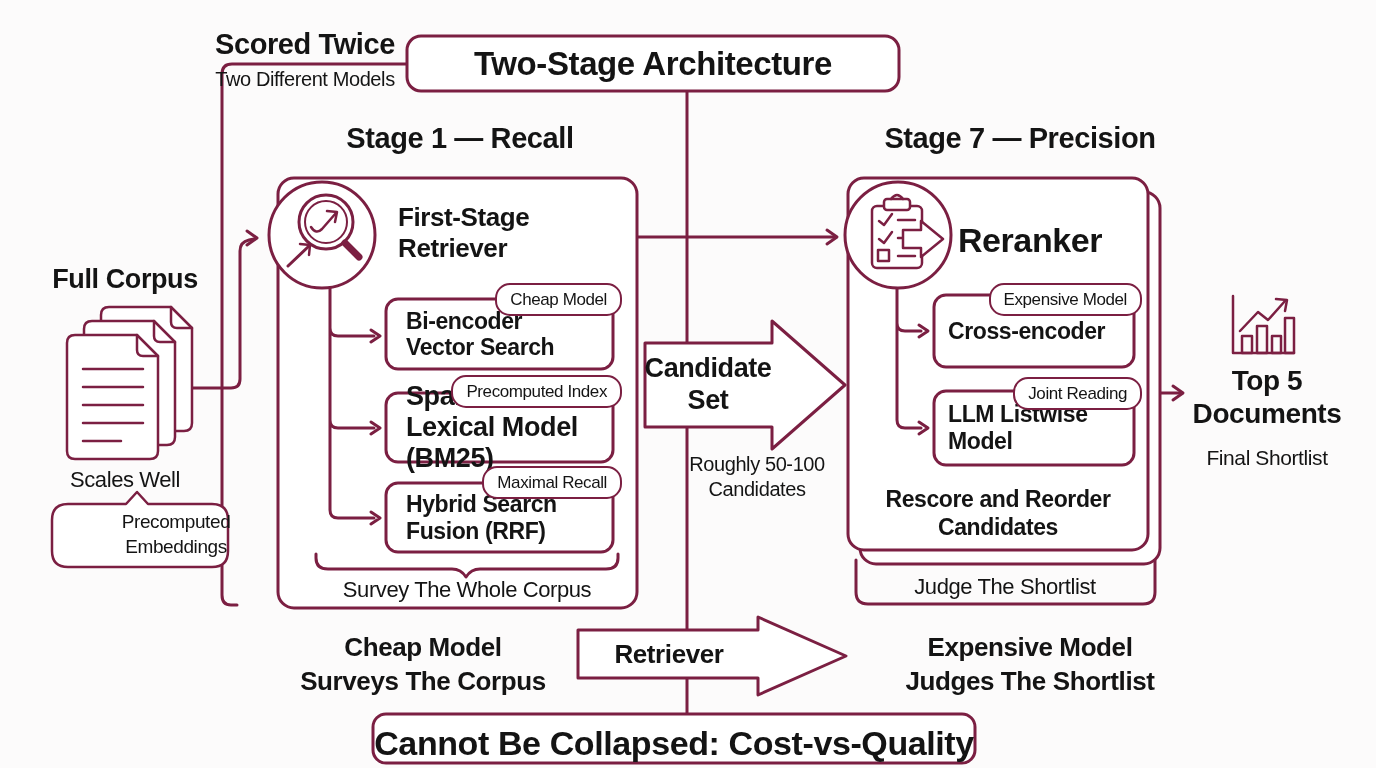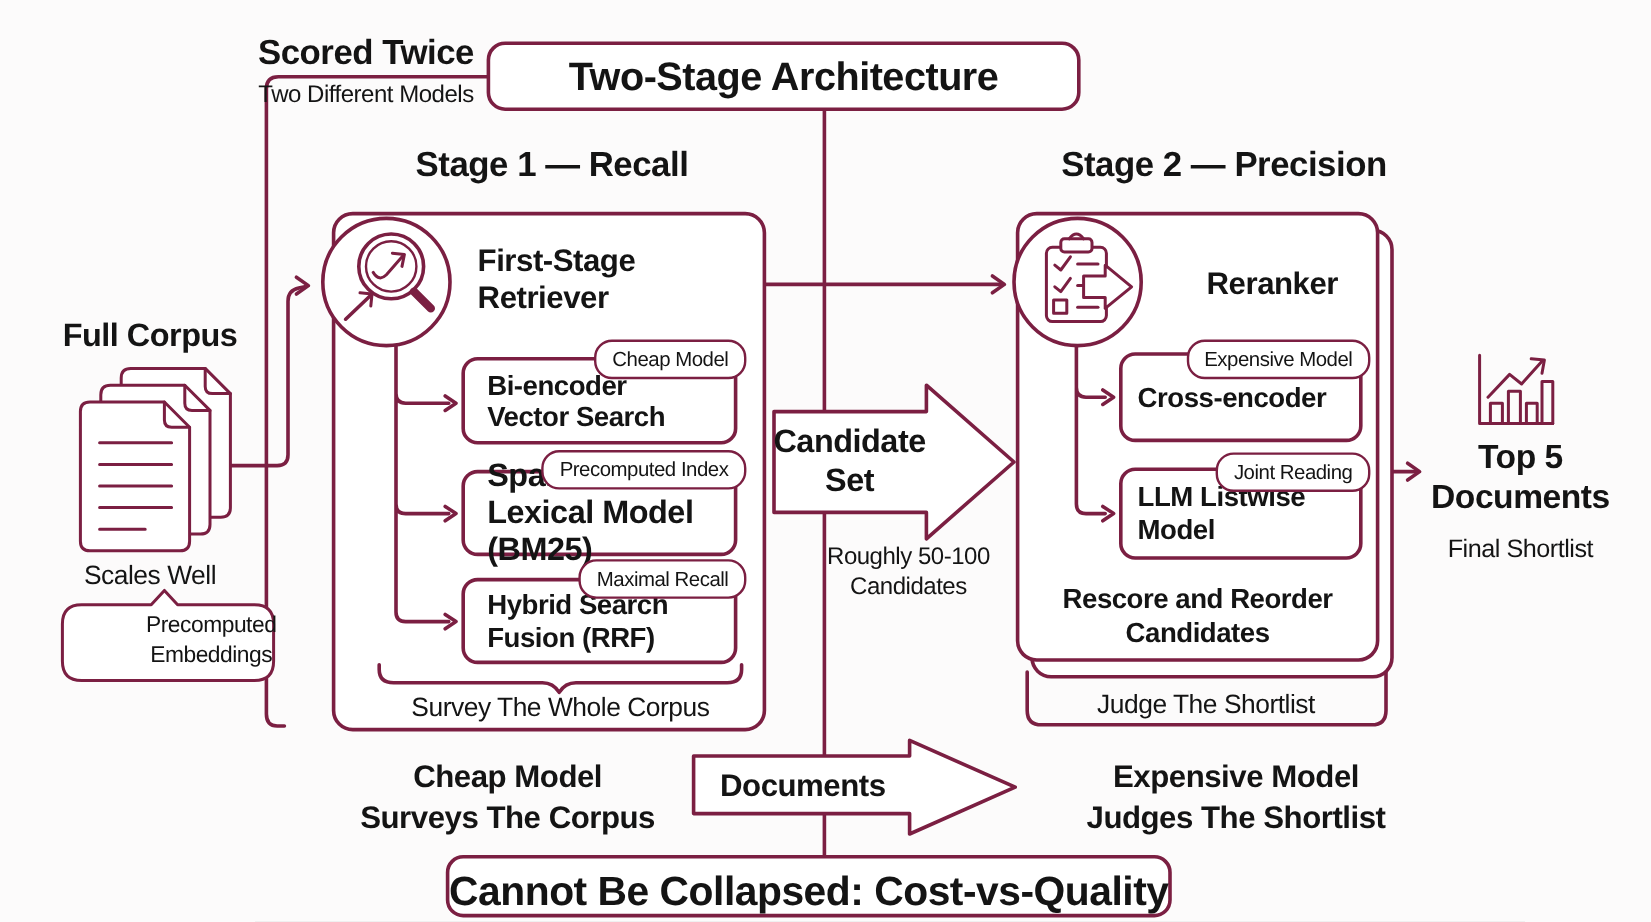--- a/index.html
+++ b/index.html
@@ -131,21 +131,21 @@
       <path class="ln2" d="M1240 331 L1258 312 L1268 320 L1285 301"></path>
       <path class="ln2" d="M1276 299 L1287 300 L1285 311"></path>
     </g>
   </svg>
 
   <div class="txt b" style="left:210px;top:28px;width:190px;font-size:29px;">Scored Twice</div>
   <div class="txt b" style="left:407px;top:45px;width:492px;font-size:33px;">Two-Stage Architecture</div>
   <div class="txt" style="left:200px;top:68px;width:210px;font-size:20px;">Two Different Models</div>
 
   <div class="txt b" style="left:285px;top:122px;width:350px;font-size:29px;">Stage 1 — Recall</div>
-  <div class="txt b" style="left:845px;top:122px;width:350px;font-size:29px;">Stage 2 — Precision</div>
+  <div class="txt b" style="left:845px;top:122px;width:350px;font-size:29px;">Stage 7 — Precision</div>
 
   <div class="txt b" style="left:30px;top:264px;width:190px;font-size:27px;">Full Corpus</div>
   <div class="txt" style="left:40px;top:467px;width:170px;font-size:22px;">Scales Well</div>
   <div class="txt flexc" style="left:54px;top:509px;width:172px;height:52px;font-size:19px;line-height:1.3;justify-content:center;padding-left:36px;">Precomputed Embeddings</div>
 
   <div class="txt b leftal" style="left:398px;top:202px;width:180px;font-size:26px;line-height:1.2;">First-Stage Retriever</div>
 
   <div class="txt b leftal flexc" style="left:406px;top:299px;width:180px;height:70px;font-size:23px;line-height:1.15;">Bi-encoder Vector Search</div>
   <div class="badge" style="right:754px;top:283px;">Cheap Model</div>
 
@@ -153,38 +153,38 @@
   <div class="badge" style="right:754px;top:375px;">Precomputed Index</div>
 
   <div class="txt b leftal flexc" style="left:406px;top:483px;width:180px;height:69px;font-size:23px;line-height:1.15;">Hybrid Search Fusion (RRF)</div>
   <div class="badge" style="right:754px;top:466px;">Maximal Recall</div>
 
   <div class="txt" style="left:327px;top:577px;width:280px;font-size:22px;">Survey The Whole Corpus</div>
 
   <div class="txt b" style="left:640px;top:352px;width:136px;font-size:27px;line-height:1.2;">Candidate Set</div>
   <div class="txt" style="left:677px;top:452px;width:160px;font-size:20px;line-height:1.25;">Roughly 50-100 Candidates</div>
 
-  <div class="txt b" style="left:945px;top:221px;width:170px;font-size:26px;text-align:right;">Reranker</div>
+  <div class="txt b" style="left:945px;top:221px;width:170px;font-size:34px;">Reranker</div>
 
   <div class="txt b leftal flexc" style="left:948px;top:295px;width:180px;height:72px;font-size:23px;line-height:1.15;">Cross-encoder</div>
   <div class="badge" style="right:234px;top:283px;">Expensive Model</div>
 
   <div class="txt b leftal flexc" style="left:948px;top:391px;width:165px;height:74px;font-size:23px;line-height:1.18;">LLM Listwise Model</div>
   <div class="badge" style="right:234px;top:377px;">Joint Reading</div>
 
   <div class="txt b" style="left:868px;top:486px;width:260px;font-size:23px;line-height:1.2;">Rescore and Reorder Candidates</div>
   <div class="txt" style="left:880px;top:574px;width:250px;font-size:22px;">Judge The Shortlist</div>
 
   <div class="txt b" style="left:1183px;top:364px;width:168px;font-size:28px;line-height:1.18;">Top 5 Documents</div>
   <div class="txt" style="left:1183px;top:446px;width:168px;font-size:21px;">Final Shortlist</div>
 
   <div class="txt b" style="left:273px;top:631px;width:300px;font-size:26px;line-height:1.3;">
     <span class="line2">Cheap Model</span>
     <span class="line2">Surveys The Corpus</span>
   </div>
-  <div class="txt b" style="left:583px;top:639px;width:172px;font-size:26px;">Documents</div>
+  <div class="txt b" style="left:583px;top:639px;width:172px;font-size:26px;">Retriever</div>
   <div class="txt b" style="left:880px;top:631px;width:300px;font-size:26px;line-height:1.3;">
     <span class="line2">Expensive Model</span>
     <span class="line2">Judges The Shortlist</span>
   </div>
   <div class="txt b" style="left:373px;top:724px;width:602px;font-size:34px;">Cannot Be Collapsed: Cost-vs-Quality Trade</div>
 
 </div>
 
 </body></html>

